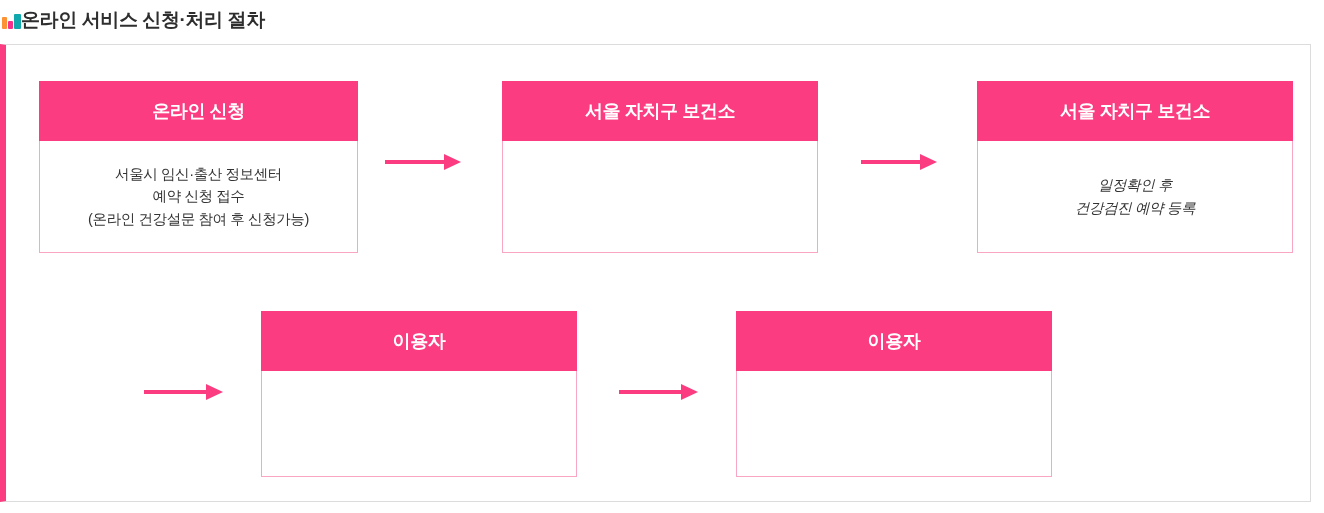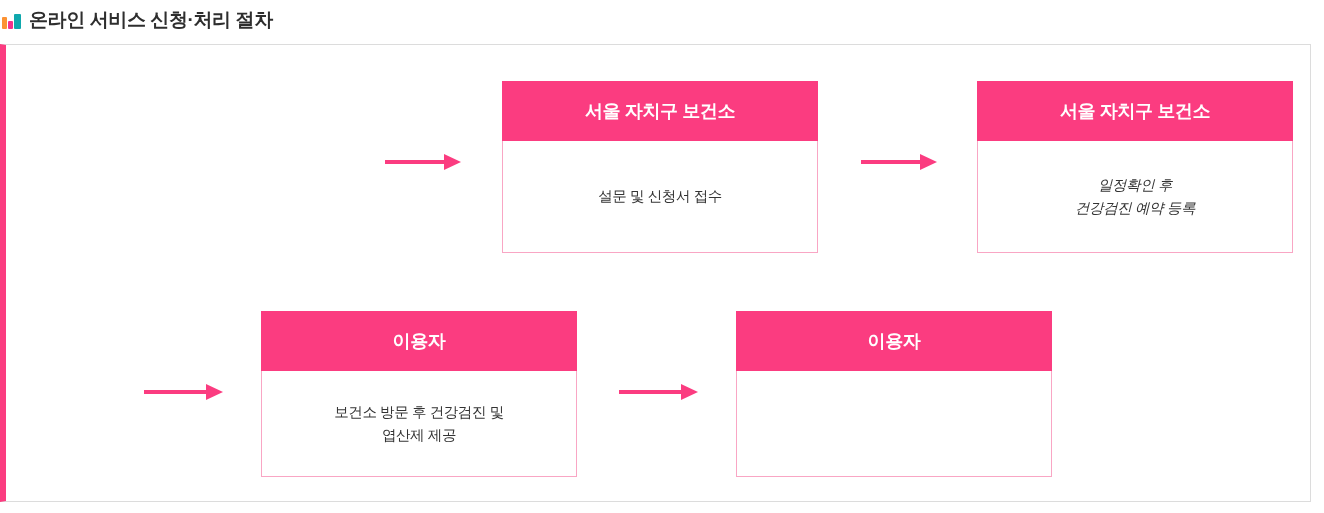--- a/index.html
+++ b/index.html
@@ -18,21 +18,20 @@
   }
 
   
   .page-title-row {
     position: absolute;
     left: 0;
     top: 0;
     height: 38px;
     display: flex;
     align-items: center;
-    gap: 8px;
     padding-left: 2px;
   }
   .title-icon {
     width: 19px;
     height: 18px;
     position: relative;
     display: inline-block;
     flex: 0 0 auto;
     margin-top: 1px;
   }
@@ -176,51 +175,54 @@
   <span class="title-icon">
     <i class="bar-orange"></i>
     <i class="bar-pink"></i>
     <i class="bar-teal"></i>
   </span>
   <h1 class="page-title-text">온라인 서비스 신청·처리 절차</h1>
 </div>
 
 <div class="flow-container">
 
+  <div class="node node-1">
+    <div class="node-head">온라인 신청</div>
+    <div class="node-body">서울시 임신·출산 정보센터
+예약 신청 접수
+(온라인 건강설문 참여 후 신청가능)</div>
+  </div>
 
   <div class="arrow arrow-1">
     <span class="shaft"></span>
     <span class="head"></span>
   </div>
 
   <div class="node node-2">
     <div class="node-head">서울 자치구 보건소</div>
-    <div class="node-body">설문 및 신청서 접수</div>
   </div>
 
   <div class="arrow arrow-2">
     <span class="shaft"></span>
     <span class="head"></span>
   </div>
 
   <div class="node node-3">
     <div class="node-head">서울 자치구 보건소</div>
     <div class="node-body">일정확인 후
 건강검진 예약 등록</div>
   </div>
 
   <div class="arrow arrow-3">
     <span class="shaft"></span>
     <span class="head"></span>
   </div>
 
   <div class="node node-4">
     <div class="node-head">이용자</div>
-    <div class="node-body">보건소 방문 후 건강검진 및
-엽산제 제공</div>
   </div>
 
   <div class="arrow arrow-4">
     <span class="shaft"></span>
     <span class="head"></span>
   </div>
 
   <div class="node node-5">
     <div class="node-head">이용자</div>
   </div>

